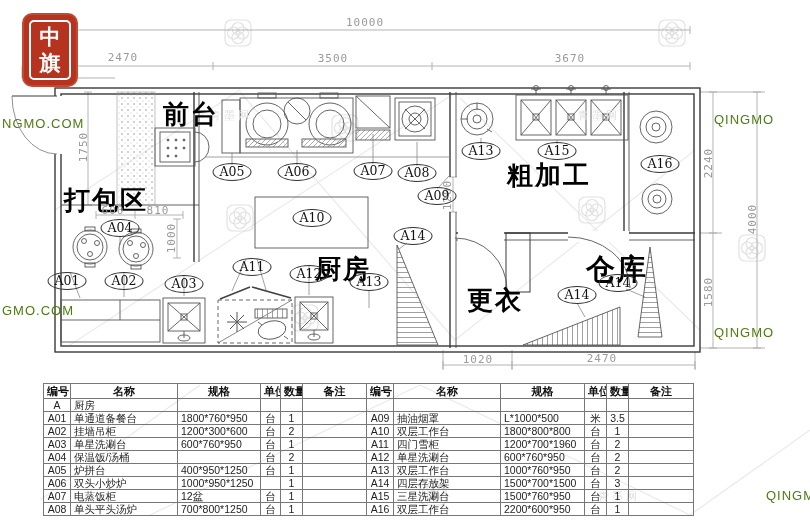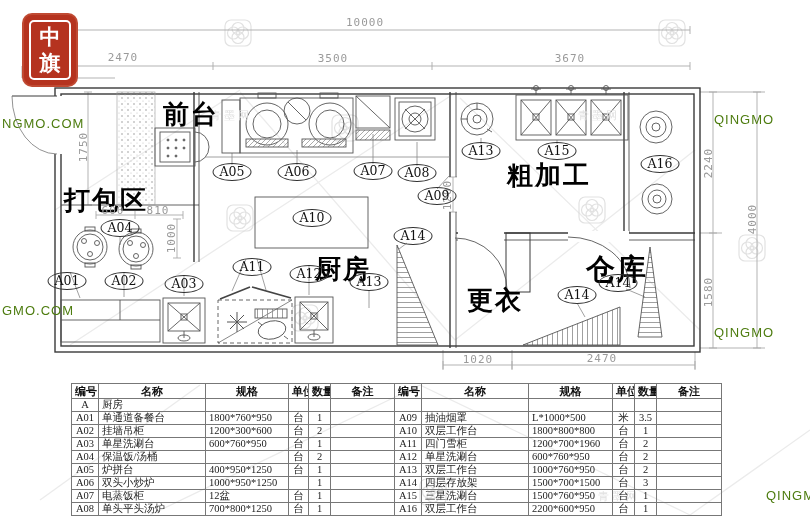--- a/index.html
+++ b/index.html
@@ -27,21 +27,21 @@
          background:#b5331f;border-radius:8px;box-shadow:0 0 0 2px #c04a33;
          display:flex;align-items:center;justify-content:center;}
   .stamp-inner{width:38px;height:56px;border:2px solid #fff;border-radius:5px;
          display:flex;flex-direction:column;align-items:center;justify-content:center;
          gap:1px;color:#fff;font-size:21px;font-weight:700;line-height:1.15;
          font-family:"DejaVu Serif",serif;}
 
   
   table.spec{position:absolute;left:43px;top:383px;width:650px;
        border-collapse:collapse;table-layout:fixed;
-       font-family:Liberation Serif, serif;margin-left:28px;}
+       font-family:Liberation Sans, sans-serif;}
   table.spec td,table.spec th{border:1px solid #777;padding:0 3px;height:12px;
        font-size:10.5px;line-height:12px;font-weight:400;overflow:hidden;
        white-space:nowrap;color:#222;}
   table.spec th{font-size:11px;font-weight:700;text-align:center;height:14px;color:#111;}
   td.c-id{color:#999;text-align:center;}
   td.c-spec{color:#9a9a9a;}
   td.c-qty{color:#999;text-align:center;}
   td.c-unit{text-align:center;}
 </style>
 </head>

